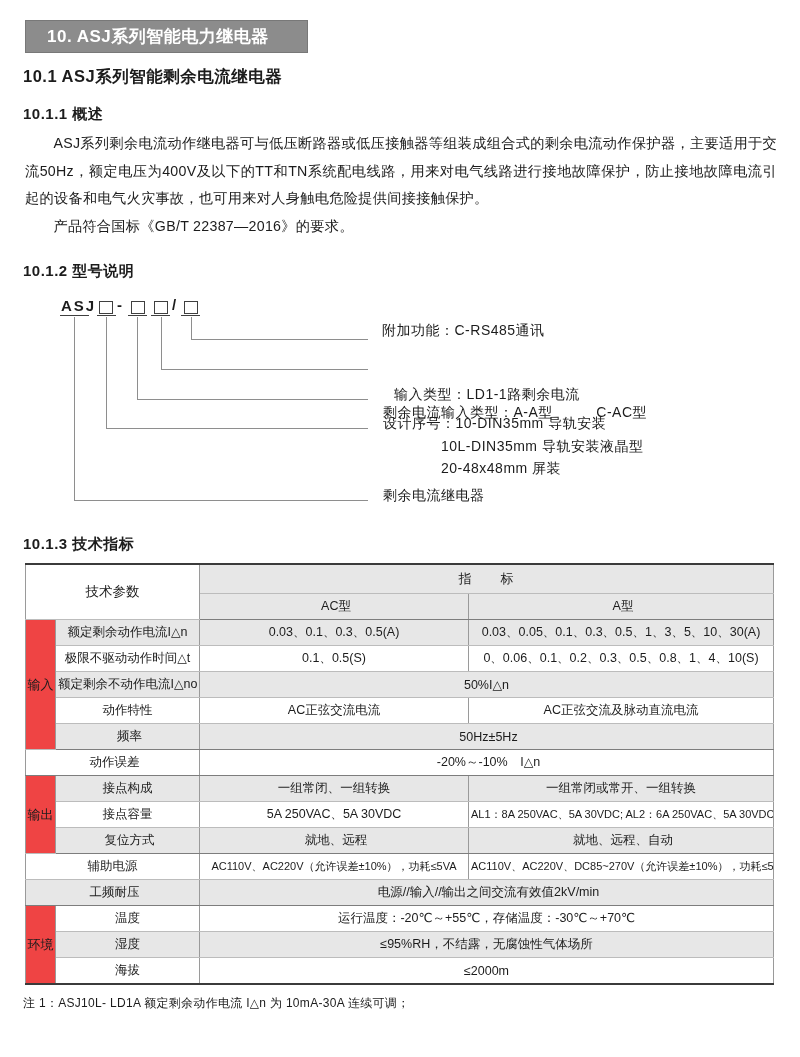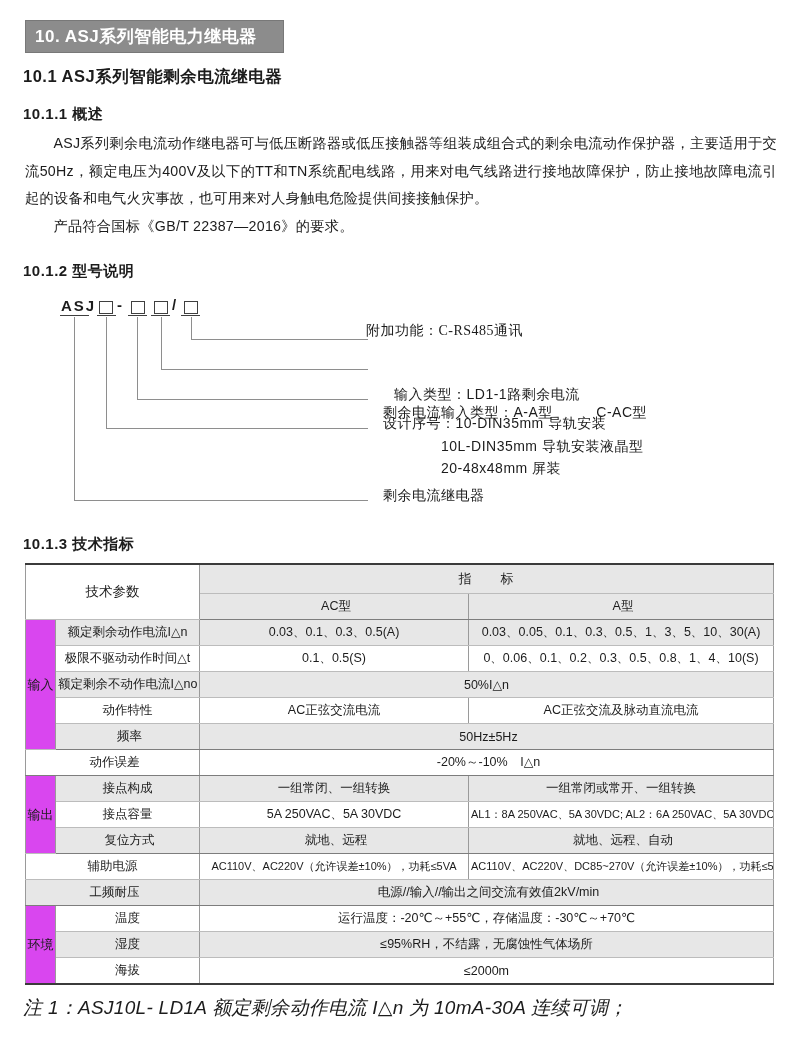--- a/index.html
+++ b/index.html
@@ -5,21 +5,21 @@
   html,body{margin:0;padding:0;background:#ffffff;}
   #page{
     position:relative;width:800px;height:1057px;background:#fff;
     font-family:"Liberation Sans","DejaVu Sans",sans-serif;color:#1c1c1c;
     overflow:hidden;
   }
   
   .badge{
     position:absolute;left:25px;top:20px;width:239px;
     background:#8c8c8c;border:1px solid #787878;color:#ffffff;
-    font-size:17px;font-weight:bold;padding:4px 9px;letter-spacing:0.5px;
+    font-size:17px;font-weight:bold;padding:4px 21px;letter-spacing:0.5px;
     white-space:nowrap;
   }
   .h1{position:absolute;left:23px;top:66px;font-size:16.5px;font-weight:bold;letter-spacing:0.5px;}
   .h2{position:absolute;left:23px;font-size:15px;font-weight:bold;letter-spacing:0.5px;}
   .h2.s11{top:105px;text-align:right;}
   .h2.s12{top:262px;}
   .h2.s13{top:535px;}
   .para{
     position:absolute;left:25px;width:752px;font-size:14.2px;line-height:27.5px;
     text-align:justify;text-indent:2em;margin:0;letter-spacing:0.3px;
@@ -46,26 +46,26 @@
   .spec-table td{
     border-left:1px solid #9a9a9a;border-right:1px solid #9a9a9a;
     border-top:1px solid #bcbcbc;border-bottom:1px solid #bcbcbc;
     text-align:center;vertical-align:middle;height:25px;
     padding:0 2px;overflow:hidden;white-space:nowrap;
   }
   .spec-table tr.hr1 td{height:28px;}
   .spec-table tr.hr2 td{height:25px;}
   .spec-table{border-top:2.5px solid #3b3b3b;border-bottom:2.5px solid #3b3b3b;}
   .spec-table td.gz{background:#e7e7e7;}
-  .spec-table td.grp{background:#d946ef;padding:0;line-height:20px;font-size:13px;}
+  .spec-table td.grp{background:#ef4444;padding:0;line-height:20px;font-size:13px;}
   .spec-table tr.sb td{border-bottom:1px solid #7d7d7d;padding-left:6px;}
   .spec-table td.tp{background:#ffffff;font-size:13.5px;}
   .spec-table td.idx{letter-spacing:1px;font-size:13px;}
   .spec-table td.tight{font-size:11px;}
-  .note{position:absolute;left:23px;font-size:19px;letter-spacing:0.3px;white-space:nowrap;font-style:italic;}
+  .note{position:absolute;left:23px;font-size:12px;letter-spacing:0.3px;white-space:nowrap;}
   .note.n1{top:995px;}
   .note.n2{top:1016px;}
 </style>
 </head>
 <body>
 
 <div id="page">
 
   <div class="badge">10.  ASJ系列智能电力继电器</div>
 
@@ -97,21 +97,21 @@
     <span class="vline" style="left:137px;top:27px;height:82px;"></span>
     <span class="vline" style="left:161px;top:27px;height:52px;"></span>
     <span class="vline" style="left:191px;top:27px;height:22px;"></span>
 
     <span class="hline" style="left:191px;top:49px;width:177px;"></span>
     <span class="hline" style="left:161px;top:79px;width:207px;"></span>
     <span class="hline" style="left:137px;top:109px;width:231px;"></span>
     <span class="hline" style="left:106px;top:138px;width:262px;"></span>
     <span class="hline" style="left:74px;top:210px;width:294px;"></span>
 
-    <span class="txt" style="left:366px;top:32px;font-family:Liberation Serif, serif;">附加功能：C-RS485通讯</span>
+    <span class="txt" style="left:382px;top:32px;">附加功能：C-RS485通讯</span>
     <span class="txt" style="left:383px;top:66px;margin-top:48px;">剩余电流输入类型：A-A型　　　C-AC型</span>
     <span class="txt" style="left:394px;top:96px;">输入类型：LD1-1路剩余电流</span>
     <span class="txt" style="left:383px;top:125px;">设计序号：10-DIN35mm 导轨安装</span>
     <span class="txt" style="left:441px;top:148px;">10L-DIN35mm 导轨安装液晶型</span>
     <span class="txt" style="left:441px;top:170px;">20-48x48mm 屏装</span>
     <span class="txt" style="left:383px;top:197px;">剩余电流继电器</span>
   </div>
 
   <div class="h2 s13">10.1.3 技术指标</div>
 

